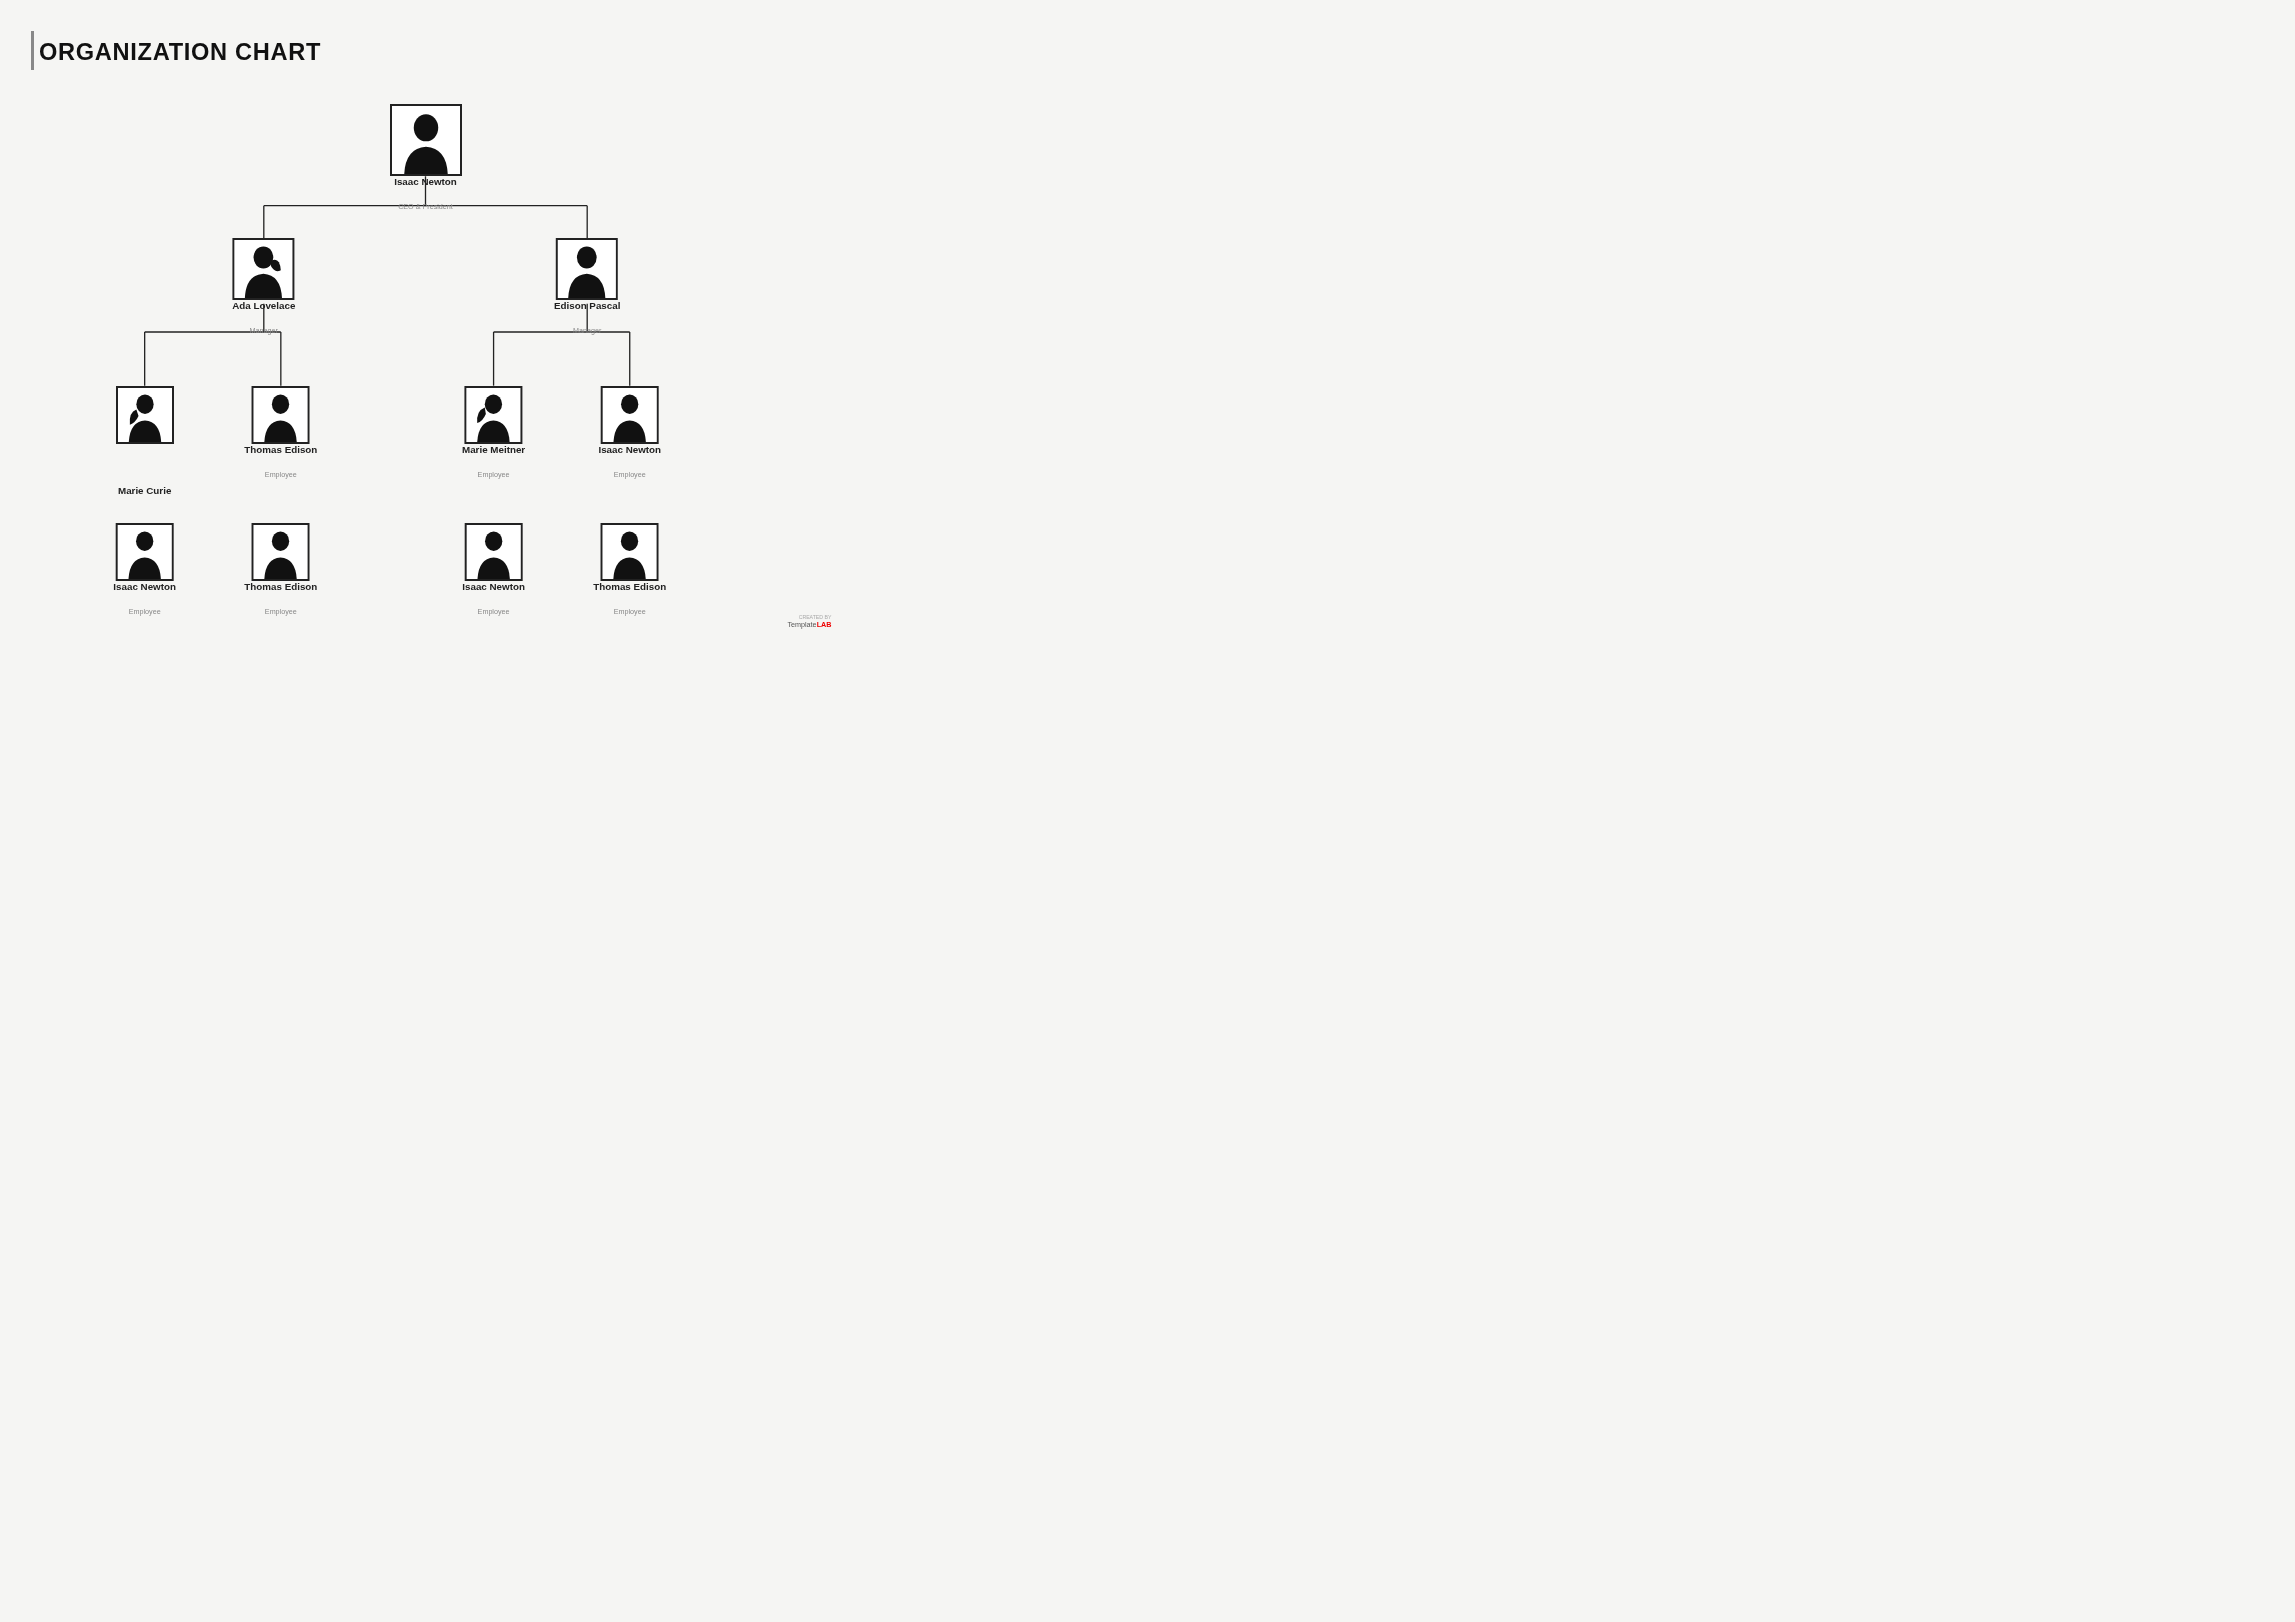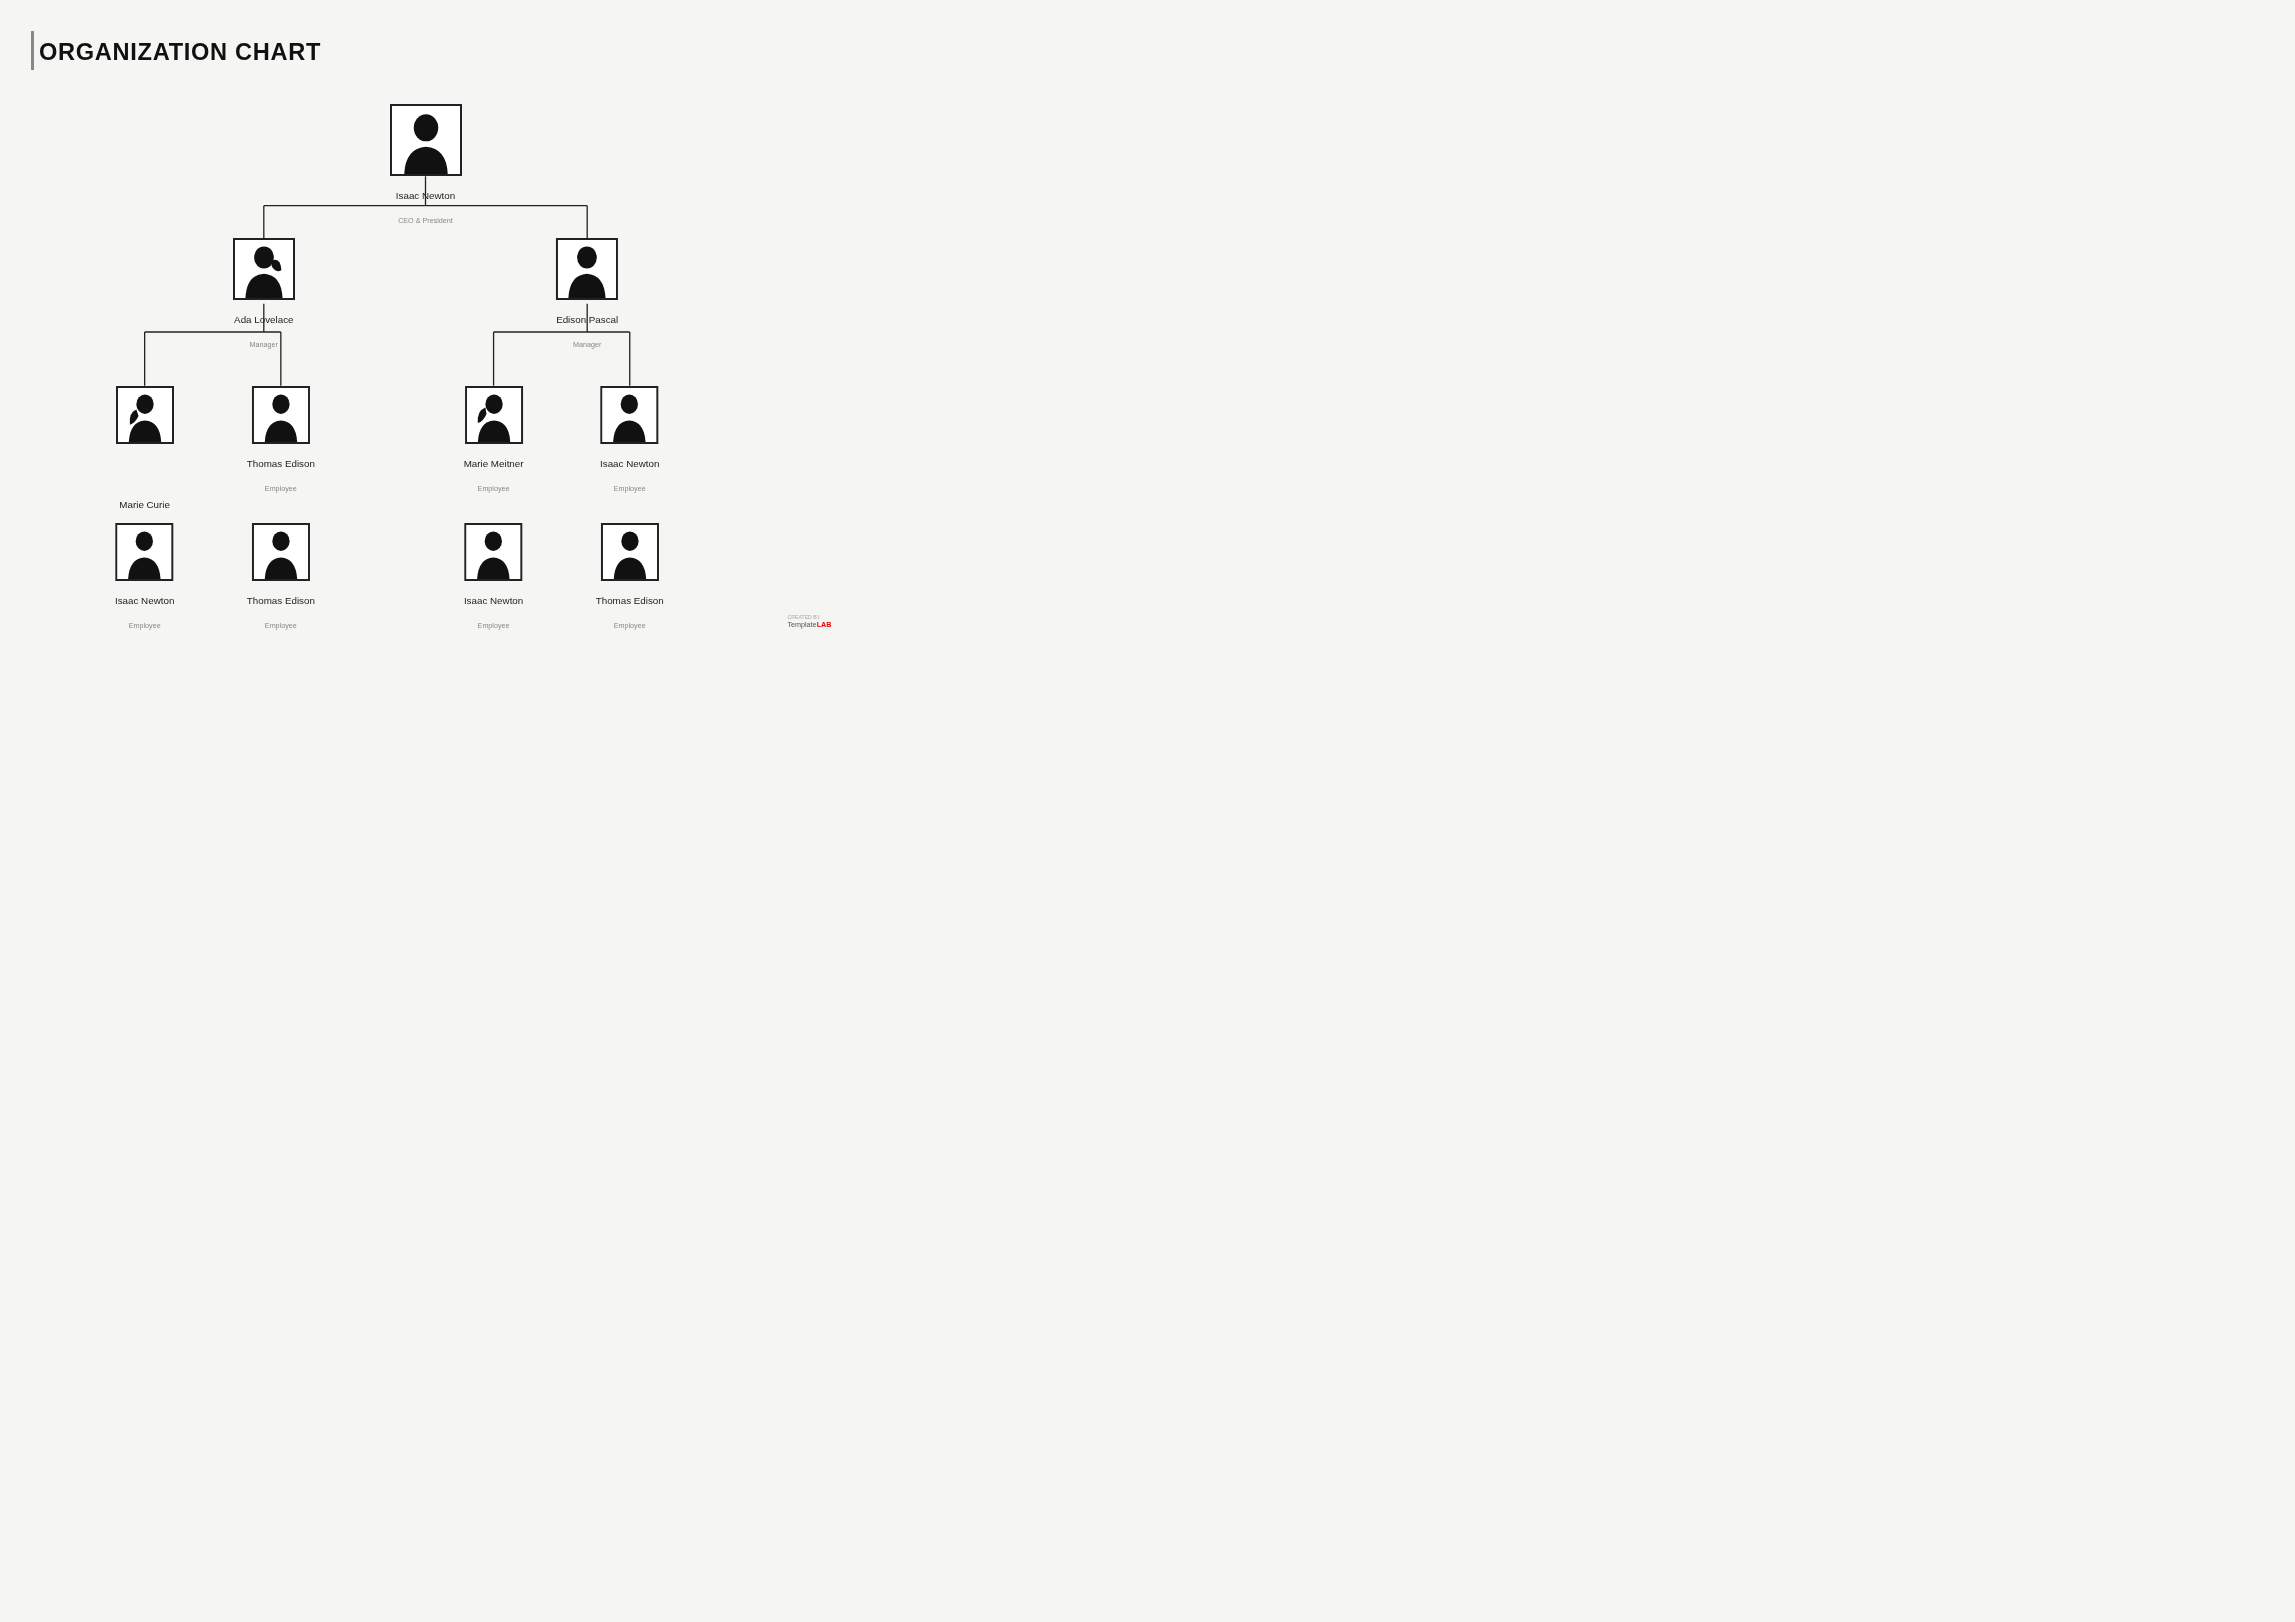--- a/index.html
+++ b/index.html
@@ -62,23 +62,23 @@
     }
     .avatar-frame.small {
       width: 58px;
       height: 58px;
     }
     .avatar-silhouette {
       width: 100%;
       height: 100%;
     }
     .person-name {
-      margin-top: 14px;
+      margin-top: 0;
       font-size: 9.8px;
-      font-weight: 400;
+      font-weight: 700;
       color: #222;
       text-align: center;
       line-height: 1.2;
     }
     .person-title {
       font-size: 7.2px;
       color: #888;
       text-align: center;
       margin-top: 14px;
     }
@@ -168,20 +168,21 @@
       transform: translateX(-50%);
     }
 
     
     .templatelab-logo {
       position: absolute;
       bottom: 11.8px;
       right: 19.6px;
       font-size: 7.2px;
       color: #888;
+      text-align: right;
     }
     .templatelab-logo .created-by {
       font-size: 5.2px;
       color: #aaa;
       display: block;
       margin-bottom: 0.7px;
     }
     .templatelab-logo .brand {
       font-weight: 400;
       color: #555;

